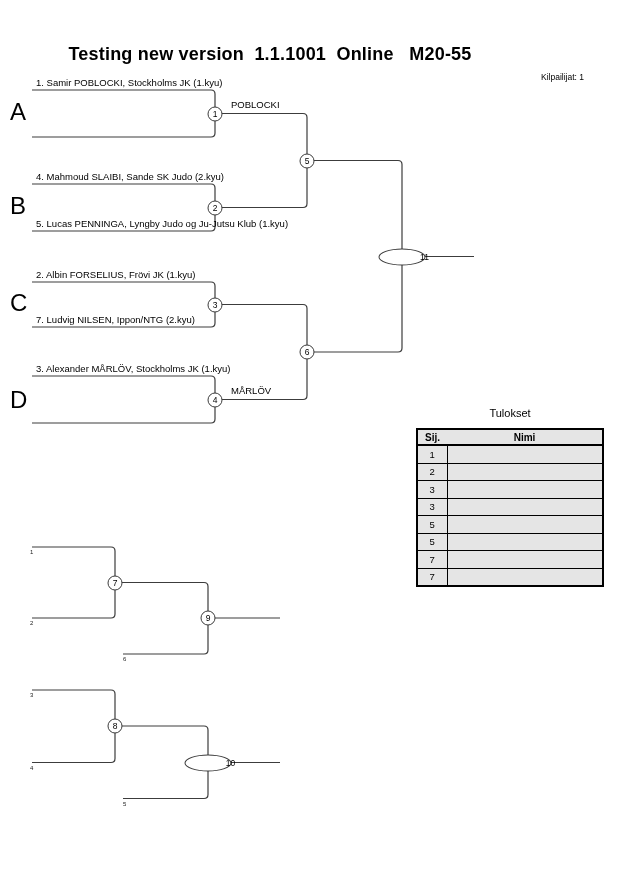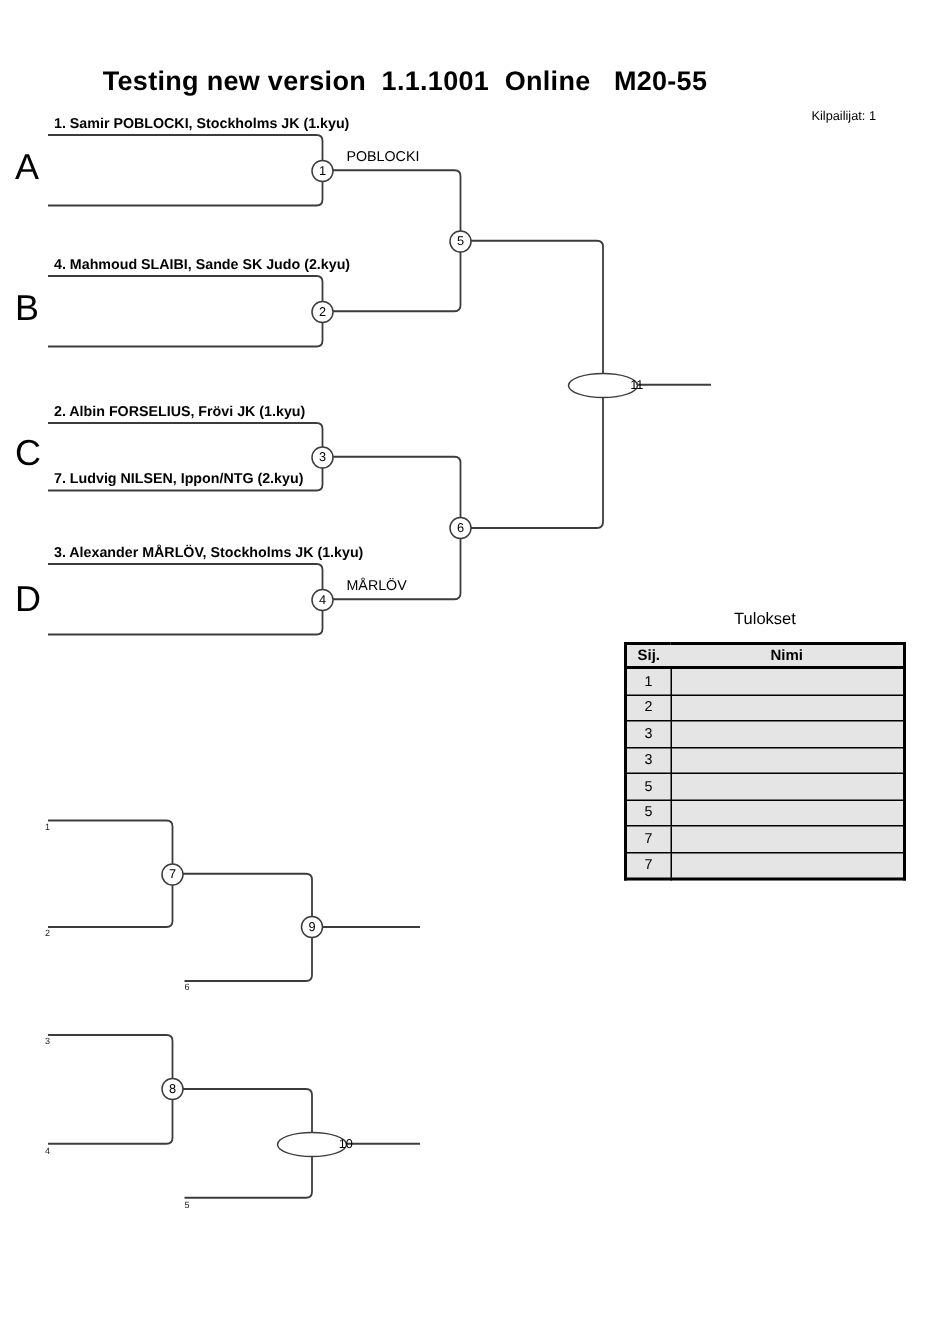--- a/index.html
+++ b/index.html
@@ -28,21 +28,20 @@
     top: 72px;
     font-size: 8.5px;
     white-space: nowrap;
   }
   .bracket-svg { position: absolute; left: 0; top: 0; }
   .player {
     position: absolute;
     font-size: 9.5px;
     white-space: nowrap;
     line-height: 11px;
-    font-weight: bold;
   }
   .pool-label {
     position: absolute;
     left: 10px;
     font-size: 24px;
     line-height: 26px;
     font-weight: normal;
   }
   .winner-label {
     position: absolute;
@@ -132,20 +131,21 @@
     <path d="M 208 762.5 H 280"></path>
   </svg>
 
   <div class="pool-label" style="top:99px;">A</div>
   <div class="pool-label" style="top:193px;">B</div>
   <div class="pool-label" style="top:290px;">C</div>
   <div class="pool-label" style="top:387px;">D</div>
 
   <div class="player" style="left:36px; top:76.5px;">1. Samir POBLOCKI, Stockholms JK (1.kyu)</div>
   <div class="player" style="left:36px; top:170.5px;">4. Mahmoud SLAIBI, Sande SK Judo (2.kyu)</div>
+  <div class="player" style="left:36px; top:217.5px;">5. Lucas PENNINGA, Lyngby Judo og Ju-Jutsu Klub (1.kyu)</div>
   <div class="player" style="left:36px; top:268.5px;">2. Albin FORSELIUS, Frövi JK (1.kyu)</div>
   <div class="player" style="left:36px; top:313.5px;">7. Ludvig NILSEN, Ippon/NTG (2.kyu)</div>
   <div class="player" style="left:36px; top:362.5px;">3. Alexander MÅRLÖV, Stockholms JK (1.kyu)</div>
 
   <div class="winner-label" style="left:231px; top:98.5px;">POBLOCKI</div>
   <div class="winner-label" style="left:231px; top:385px;">MÅRLÖV</div>
 
   <div class="match-circle" style="left:215px; top:113.5px;">1</div>
   <div class="match-circle" style="left:215px; top:207.5px;">2</div>
   <div class="match-circle" style="left:215px; top:304.5px;">3</div>

